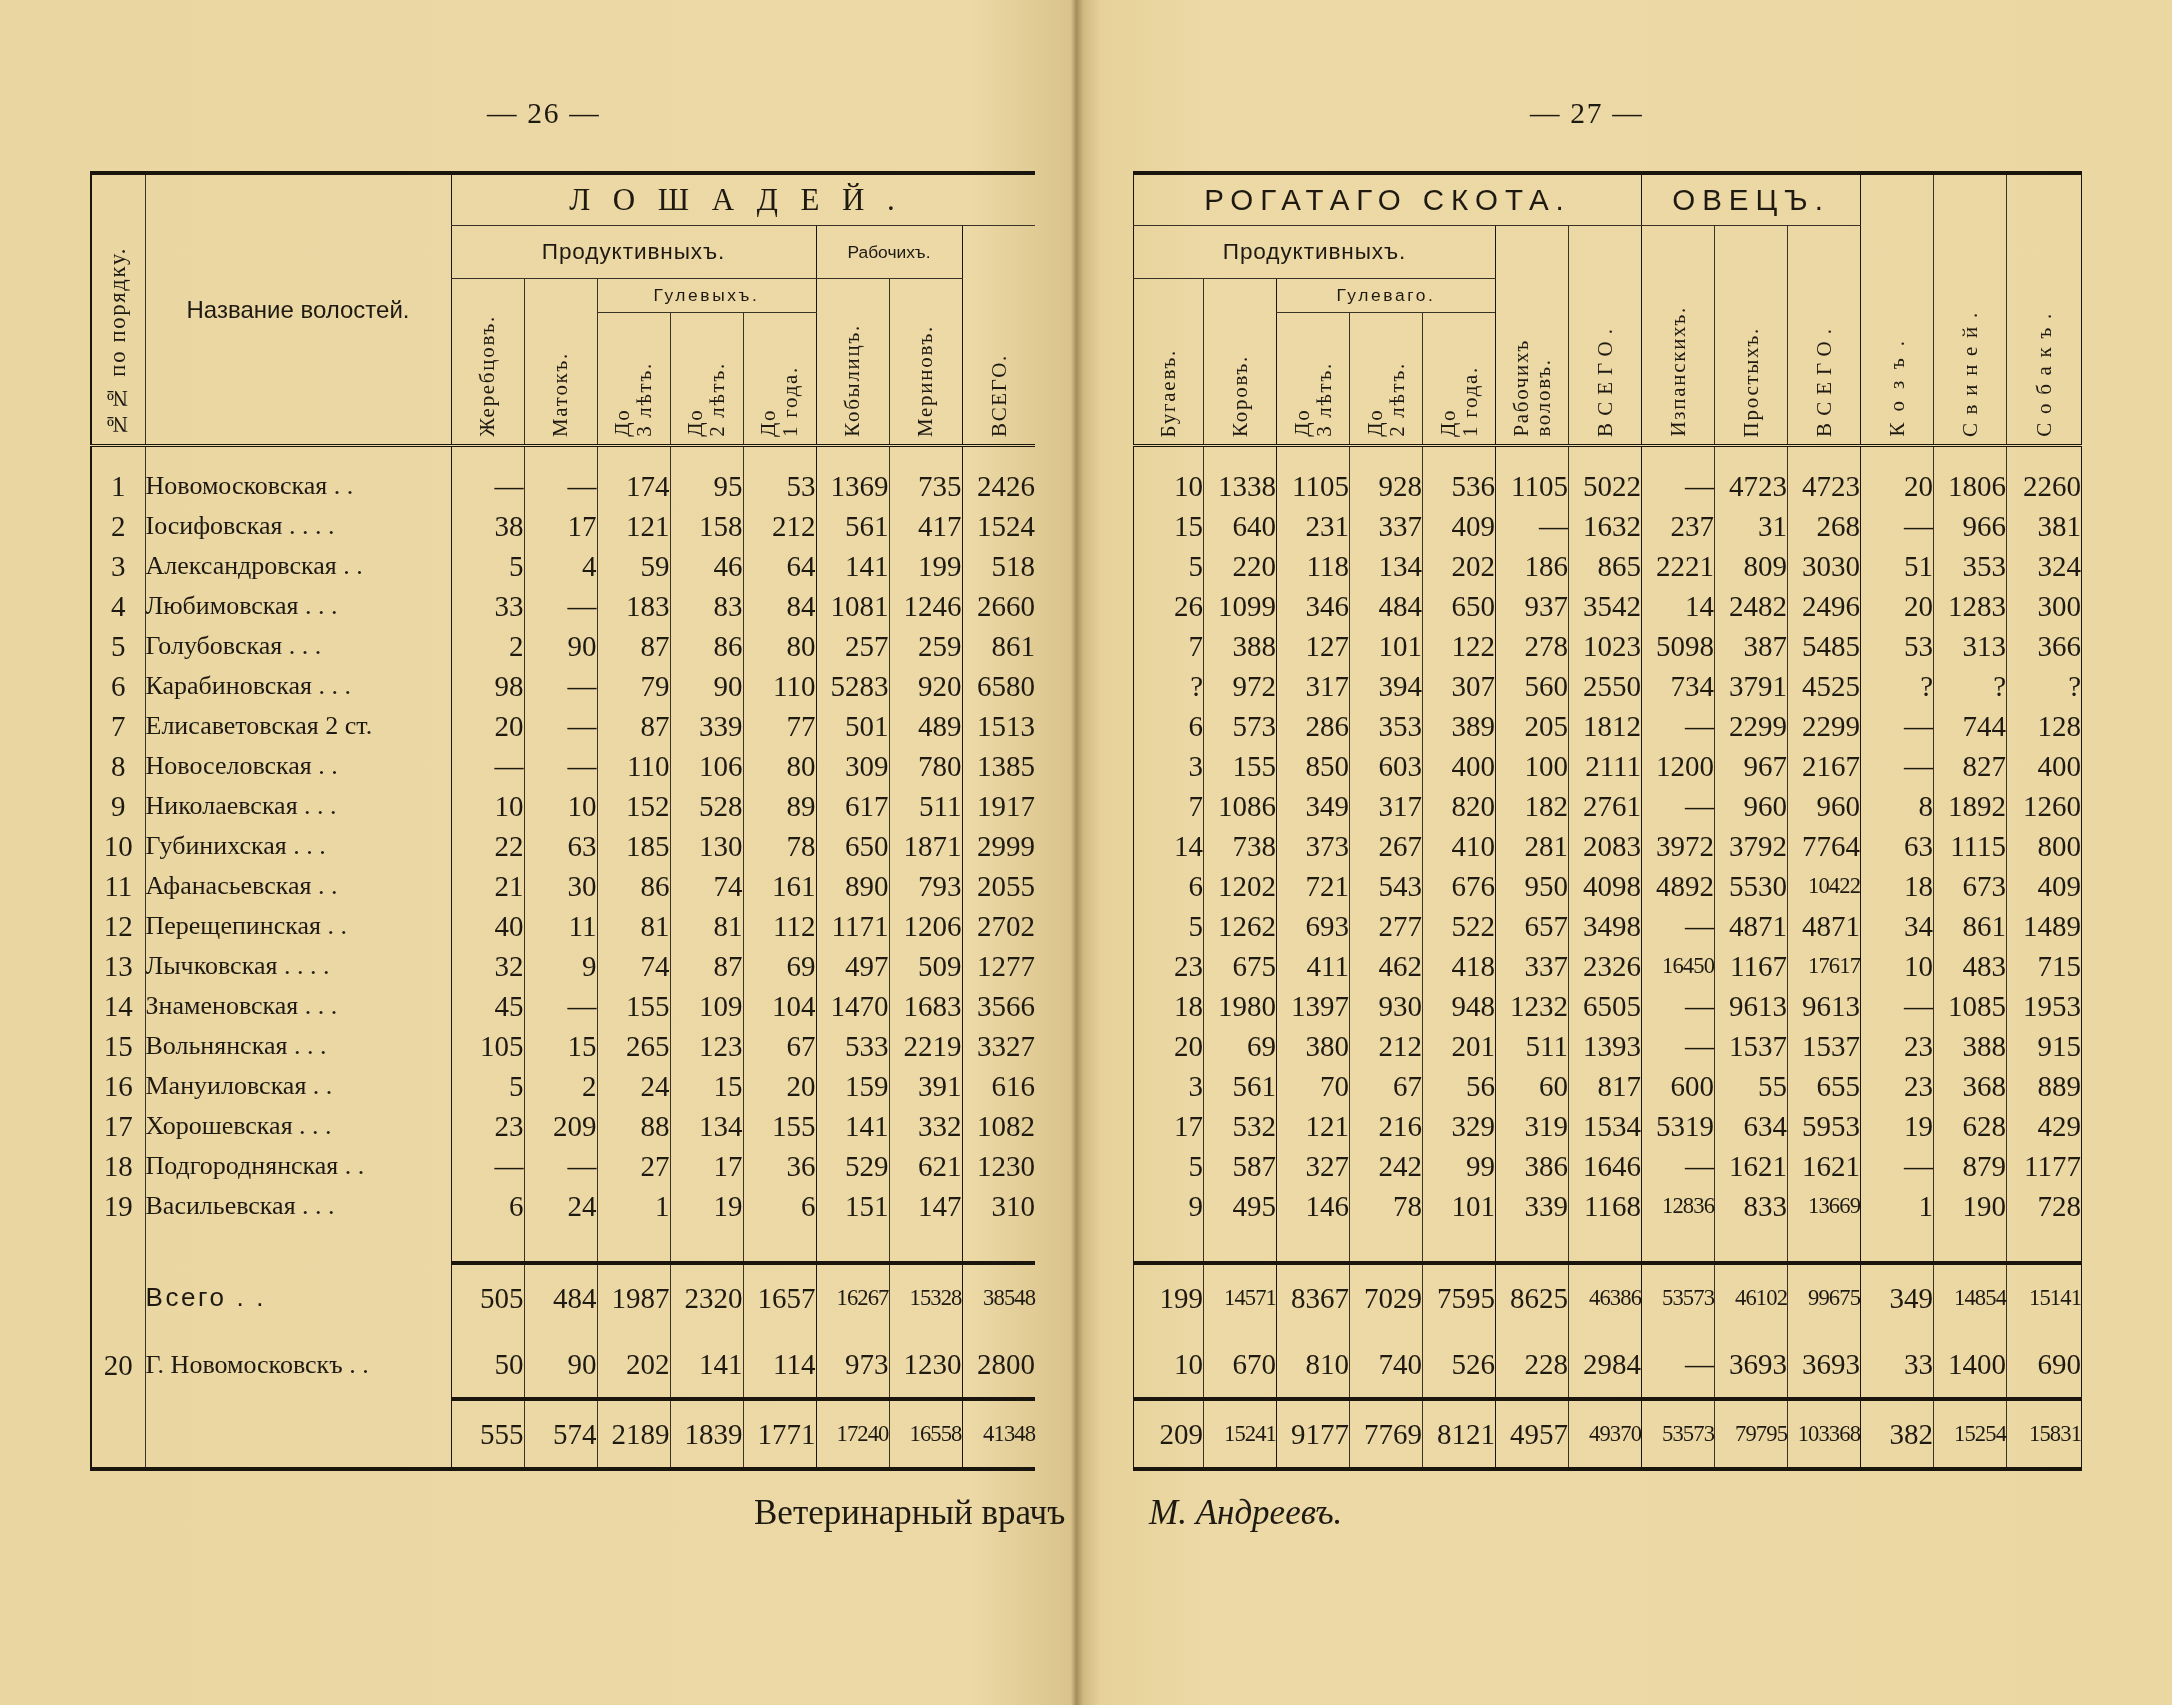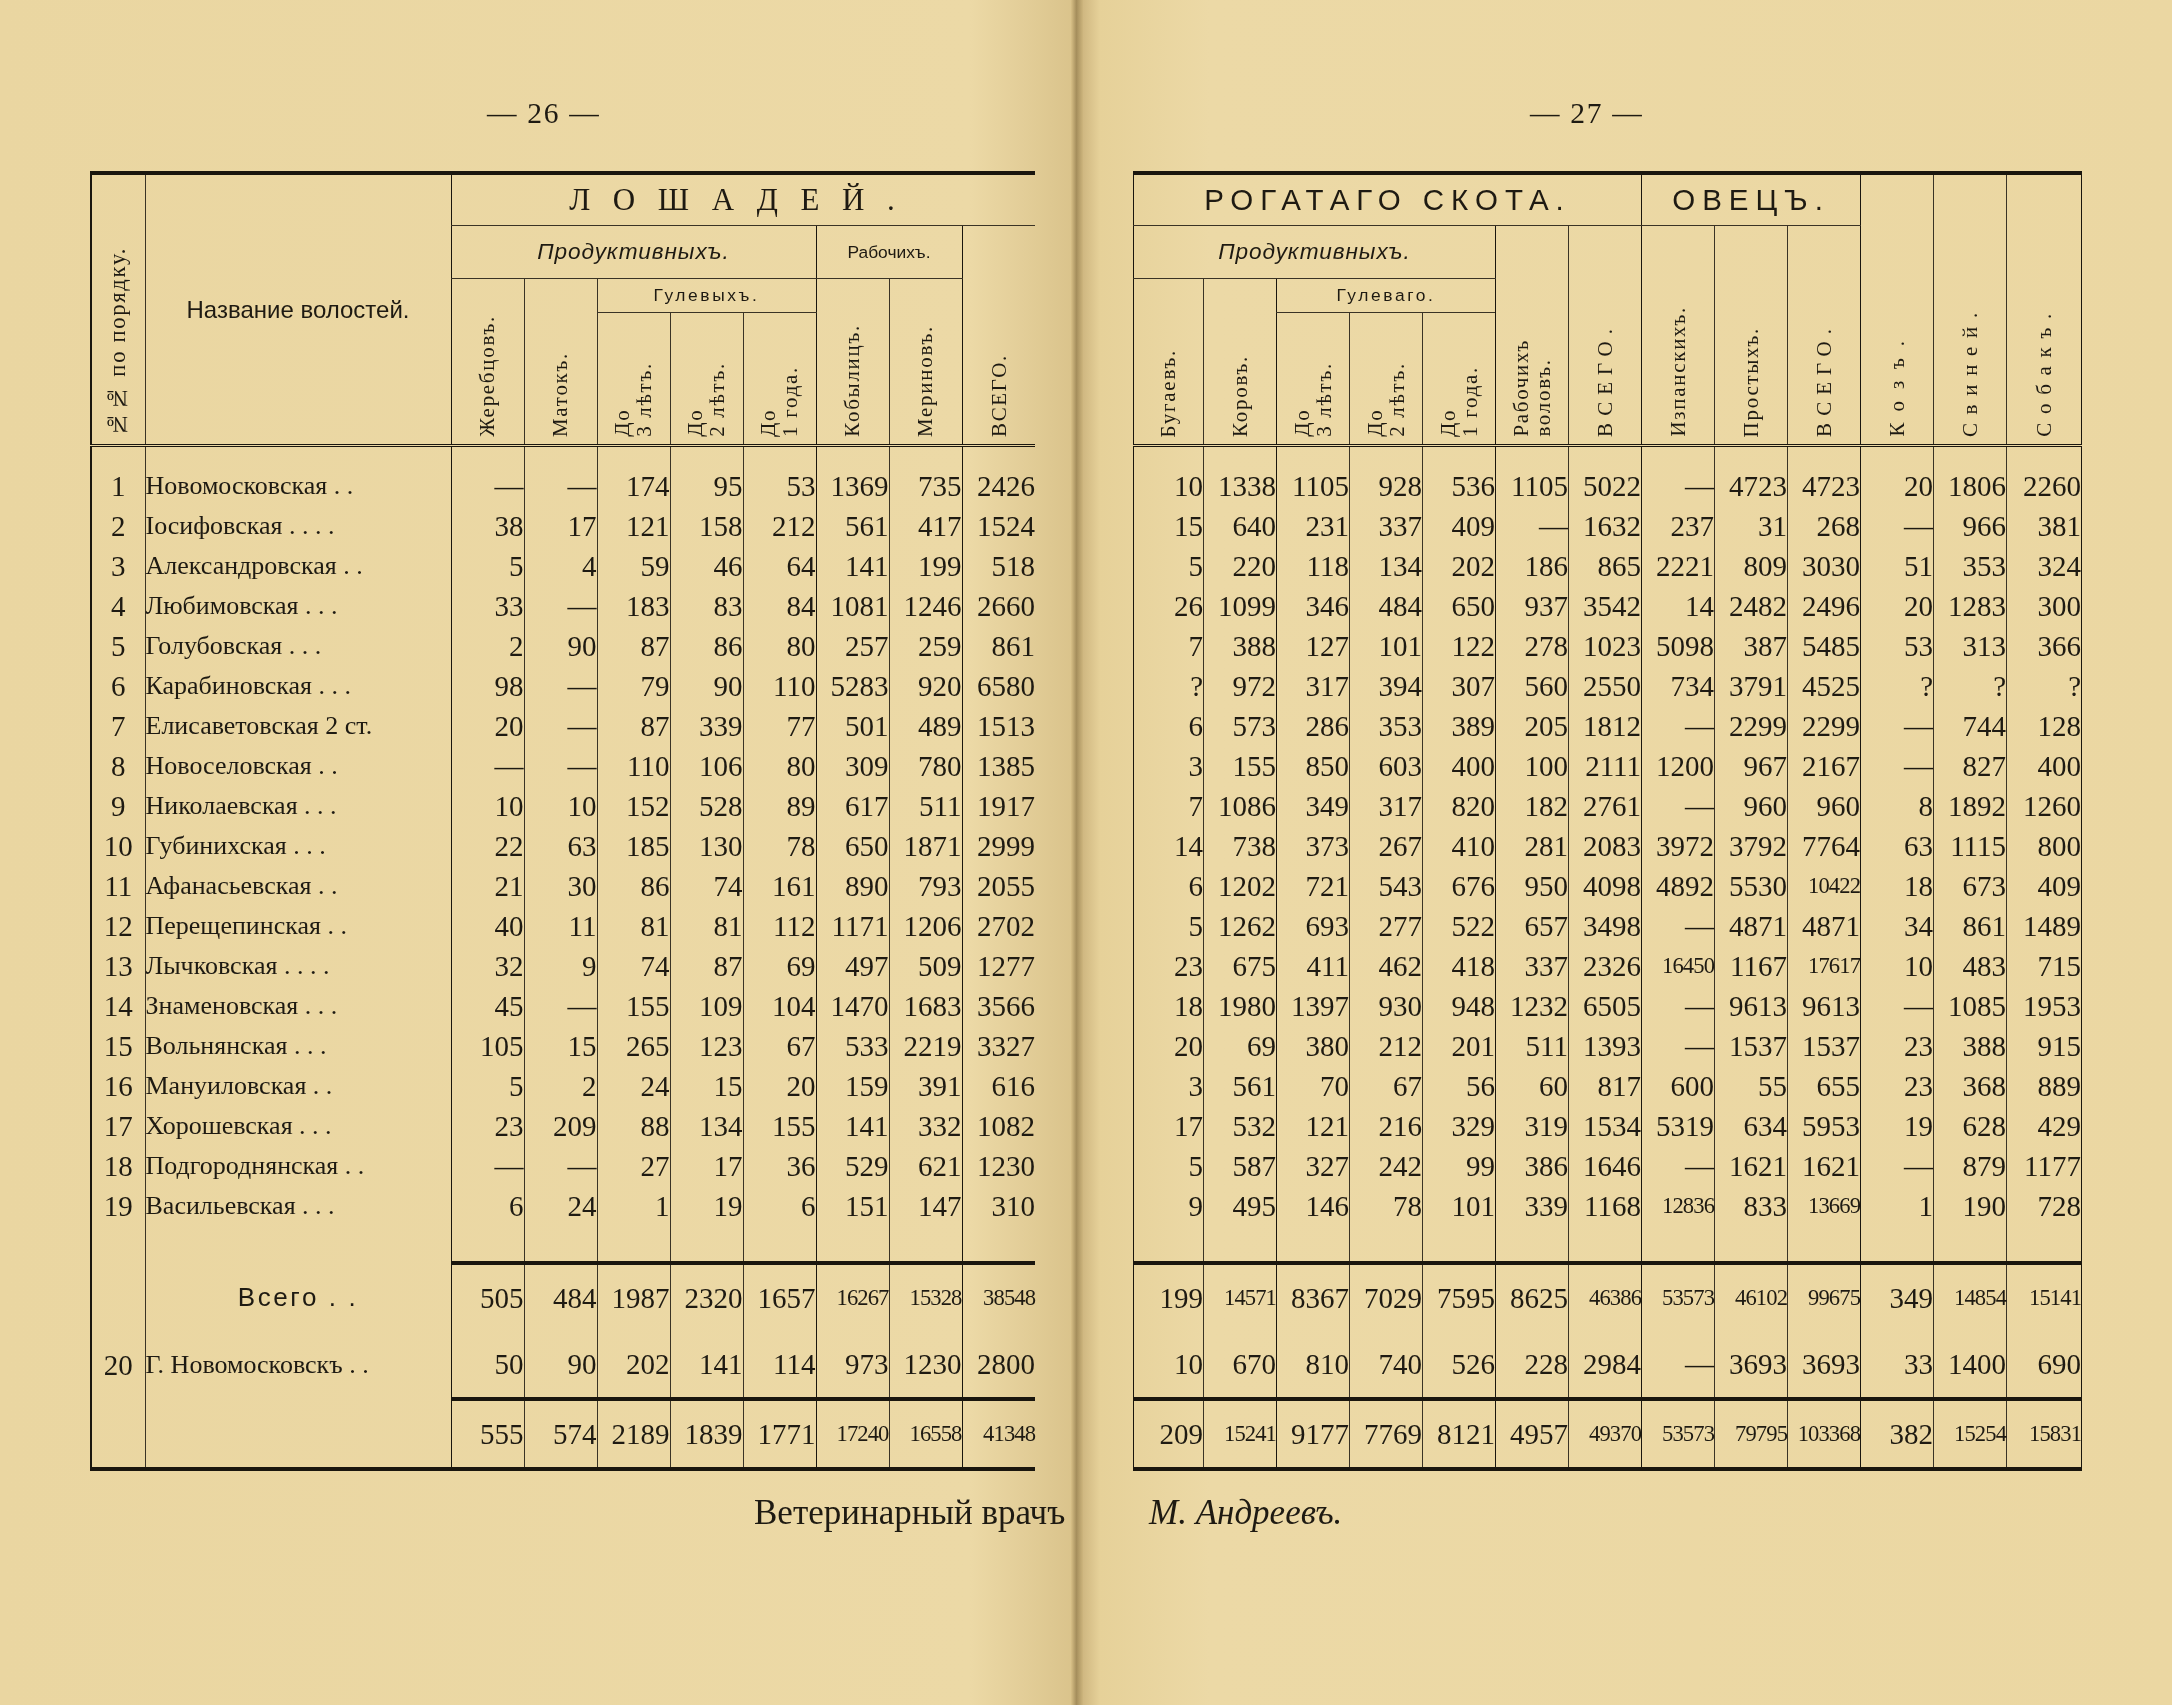--- a/index.html
+++ b/index.html
@@ -18,42 +18,42 @@
   .pagenum.r { left:1530px; }
 
   table.stat { position:absolute; border-collapse:collapse; table-layout:fixed; }
   table.stat td, table.stat th { padding:0; font-weight:normal; }
   #tbl-left { left:90px; top:171px; width:930px; }
   #tbl-right { left:1133px; top:171px; width:937px; }
 
   .topbar { border-top:4.3px solid #1a160e; }
   .hdr-big { font-family:"Liberation Serif",serif; font-size:31px; letter-spacing:22.6px; text-align:center; height:50px; }
   .hdr-big.r { letter-spacing:7px; font-family:"Liberation Sans",sans-serif; font-size:29.5px; }
-  .hdr-mid { font-family:"Liberation Sans",sans-serif; font-size:22.6px; text-align:center; height:52px; letter-spacing:0.9px;font-style:italic; }
+  .hdr-mid { font-family:"Liberation Sans",sans-serif; font-size:22.6px; text-align:center; height:52px; letter-spacing:0.9px; }
   .hdr-sm { font-family:"Liberation Sans",sans-serif; font-size:17.4px; text-align:center; letter-spacing:2.6px; height:33px; }
   .vert { writing-mode:vertical-rl; transform:rotate(180deg); font-size:21px; letter-spacing:1.7px; white-space:pre-line; line-height:1.05; text-align:left; margin:0 auto; padding:7px 0; }
   .vcell { height:165px; vertical-align:bottom; text-align:center; }
   .vcell.tall { height:252px; }
   .names-hdr { font-family:"Liberation Sans",sans-serif; font-weight:bold; font-size:24px; text-align:center; vertical-align:middle; }
 
   .bl { border-left:0.9px solid #3a3325; }
   .blt { border-left:1.7px solid #1a160e; }
   .bb { border-bottom:0.9px solid #3a3325; }
   .bbd { border-bottom:3.5px double #1a160e; }
   .bbt { border-bottom:4.3px solid #1a160e; }
   .br { border-right:1.7px solid #1a160e; }
 
   td.num { text-align:right; font-size:29px; height:40px; padding-right:1.7px; white-space:nowrap; }
   td.num.sm { font-size:22.6px; letter-spacing:-0.9px; }
   td.idx { text-align:center; font-size:29px; }
   td.nm { text-align:left; font-size:26px; padding-left:17.4px; white-space:nowrap; }
   .spacer td { height:19px; }
   .gap td { height:35px; }
   .tot td { height:66px; }
-  .total-label { text-align:center; font-family:"Liberation Sans",sans-serif; font-weight:bold; font-size:26px; letter-spacing:2.6px; padding-right:8.7px; }
+  .total-label { text-align:left; font-family:"Liberation Sans",sans-serif; font-weight:bold; font-size:26px; letter-spacing:2.6px; padding-right:8.7px; }
   .sig { position:absolute; font-size:35px; }
   .sig.l { left:754px; top:1493px; }
   .sig.r { left:1149px; top:1493px; font-style:italic; }
 </style>
 </head>
 <body>
 
 <div class="page left"></div>
 <div class="page right"></div>
 <div class="gutter"></div>

